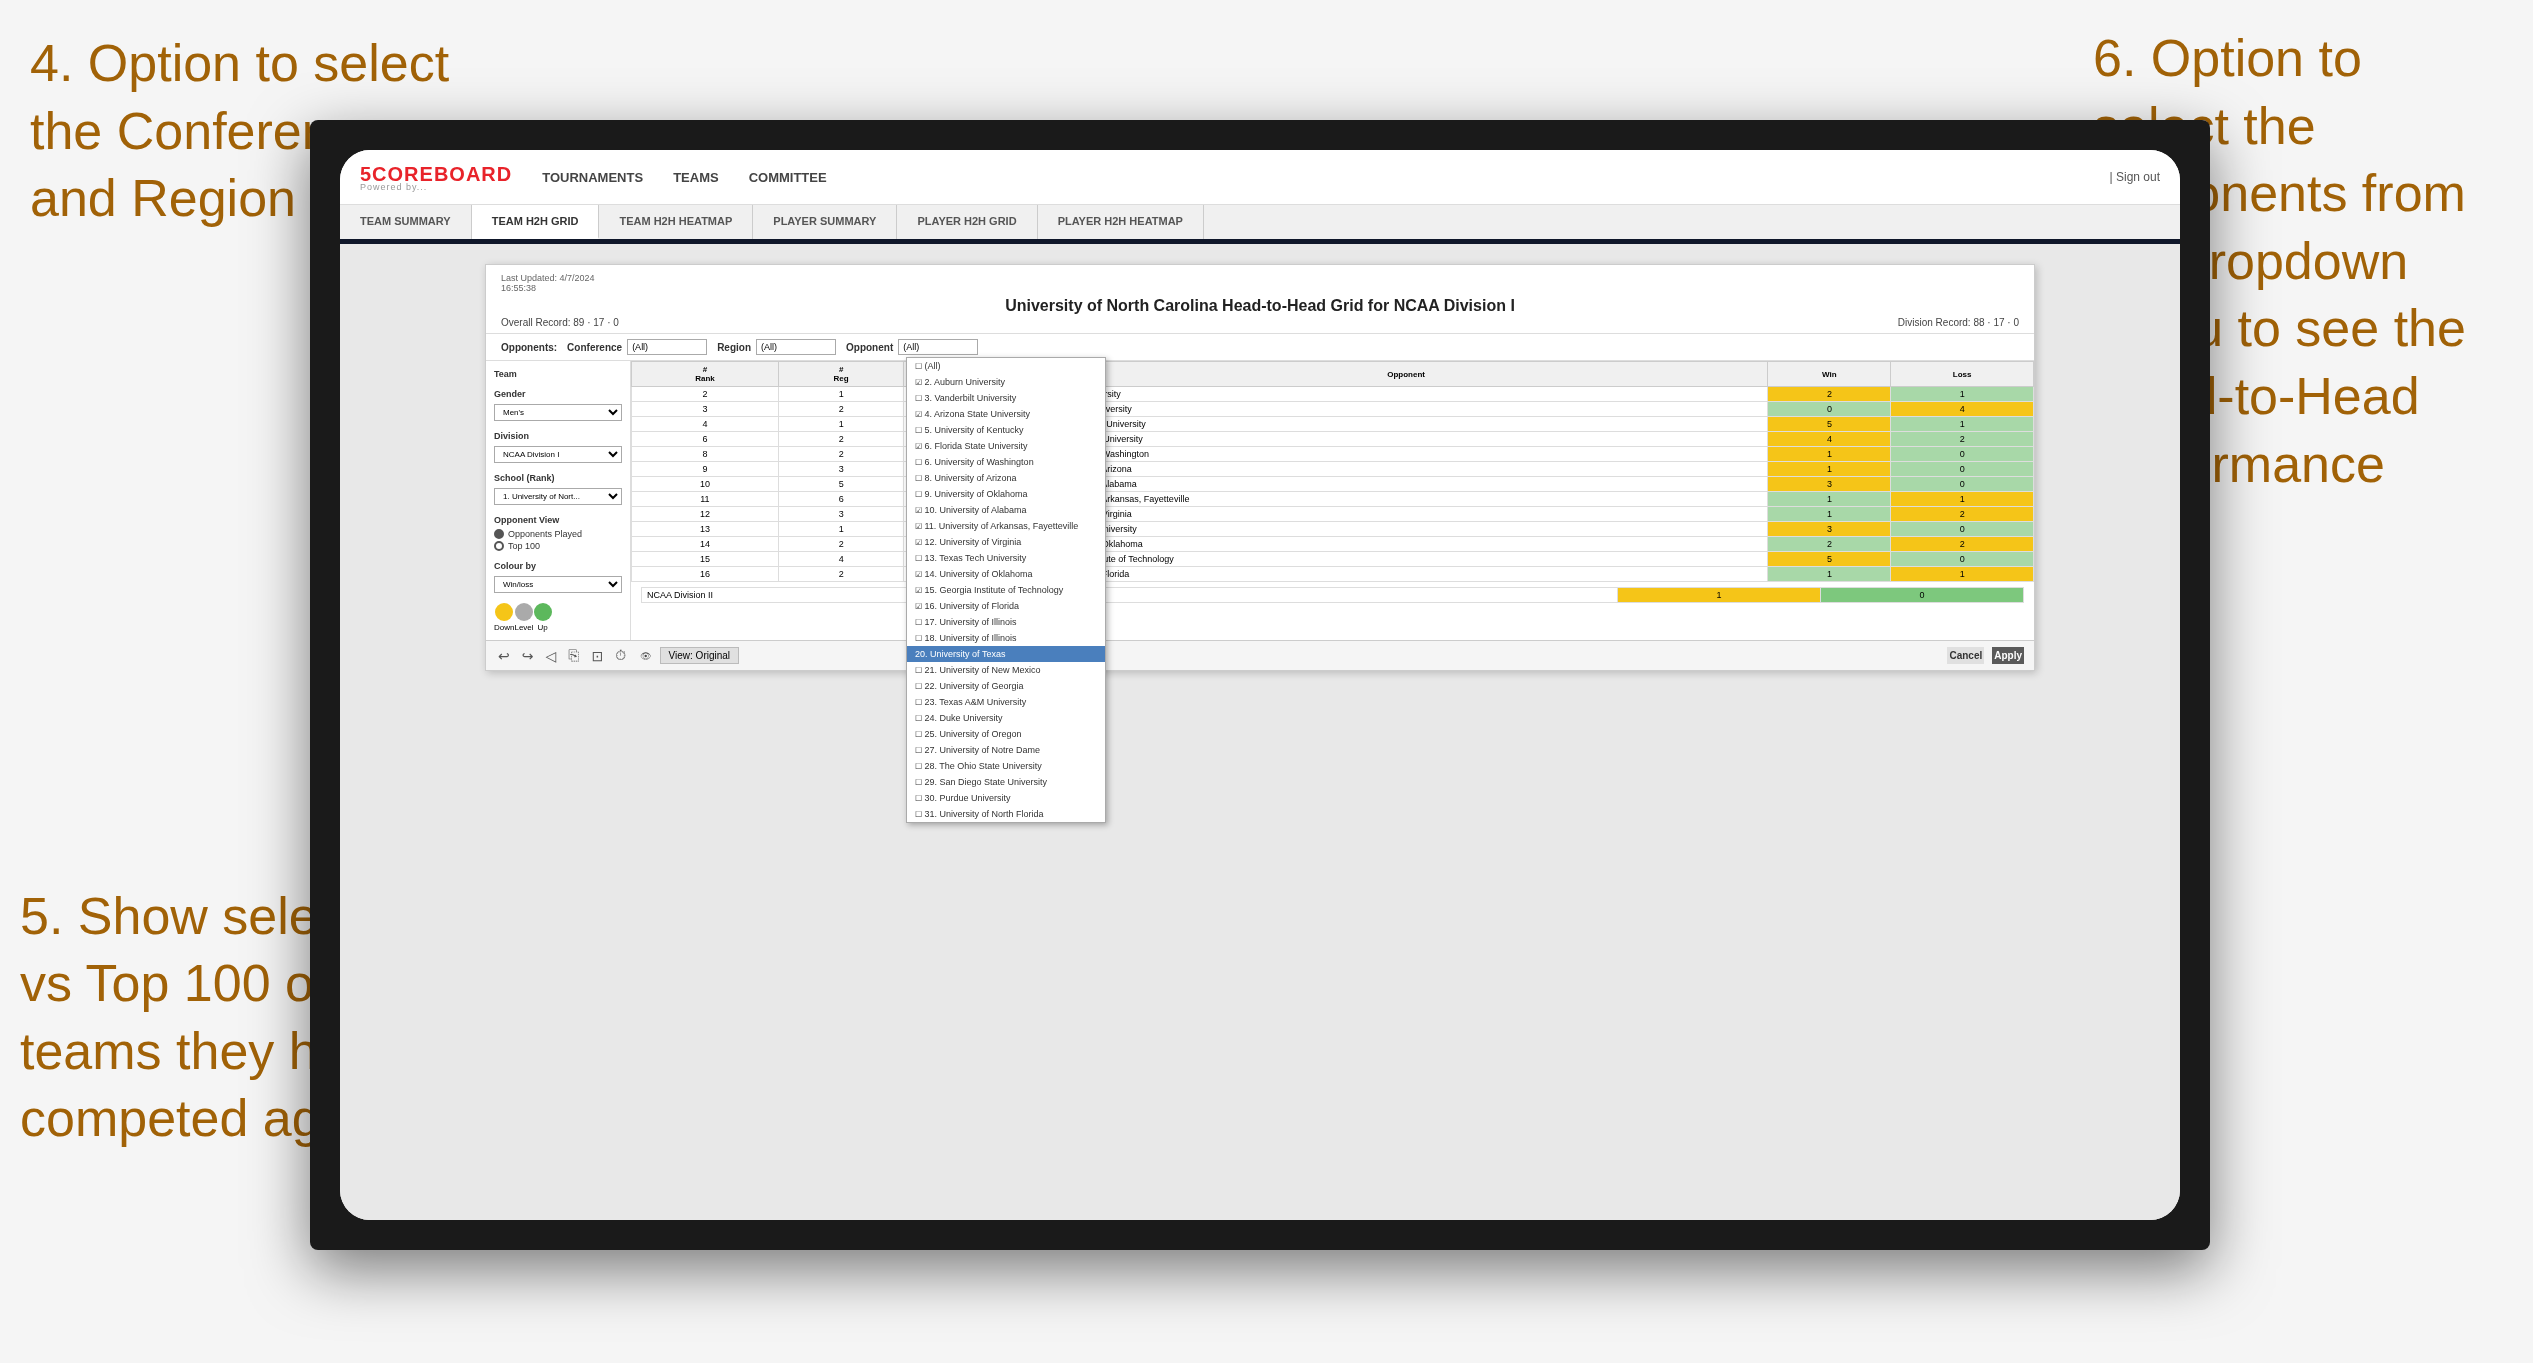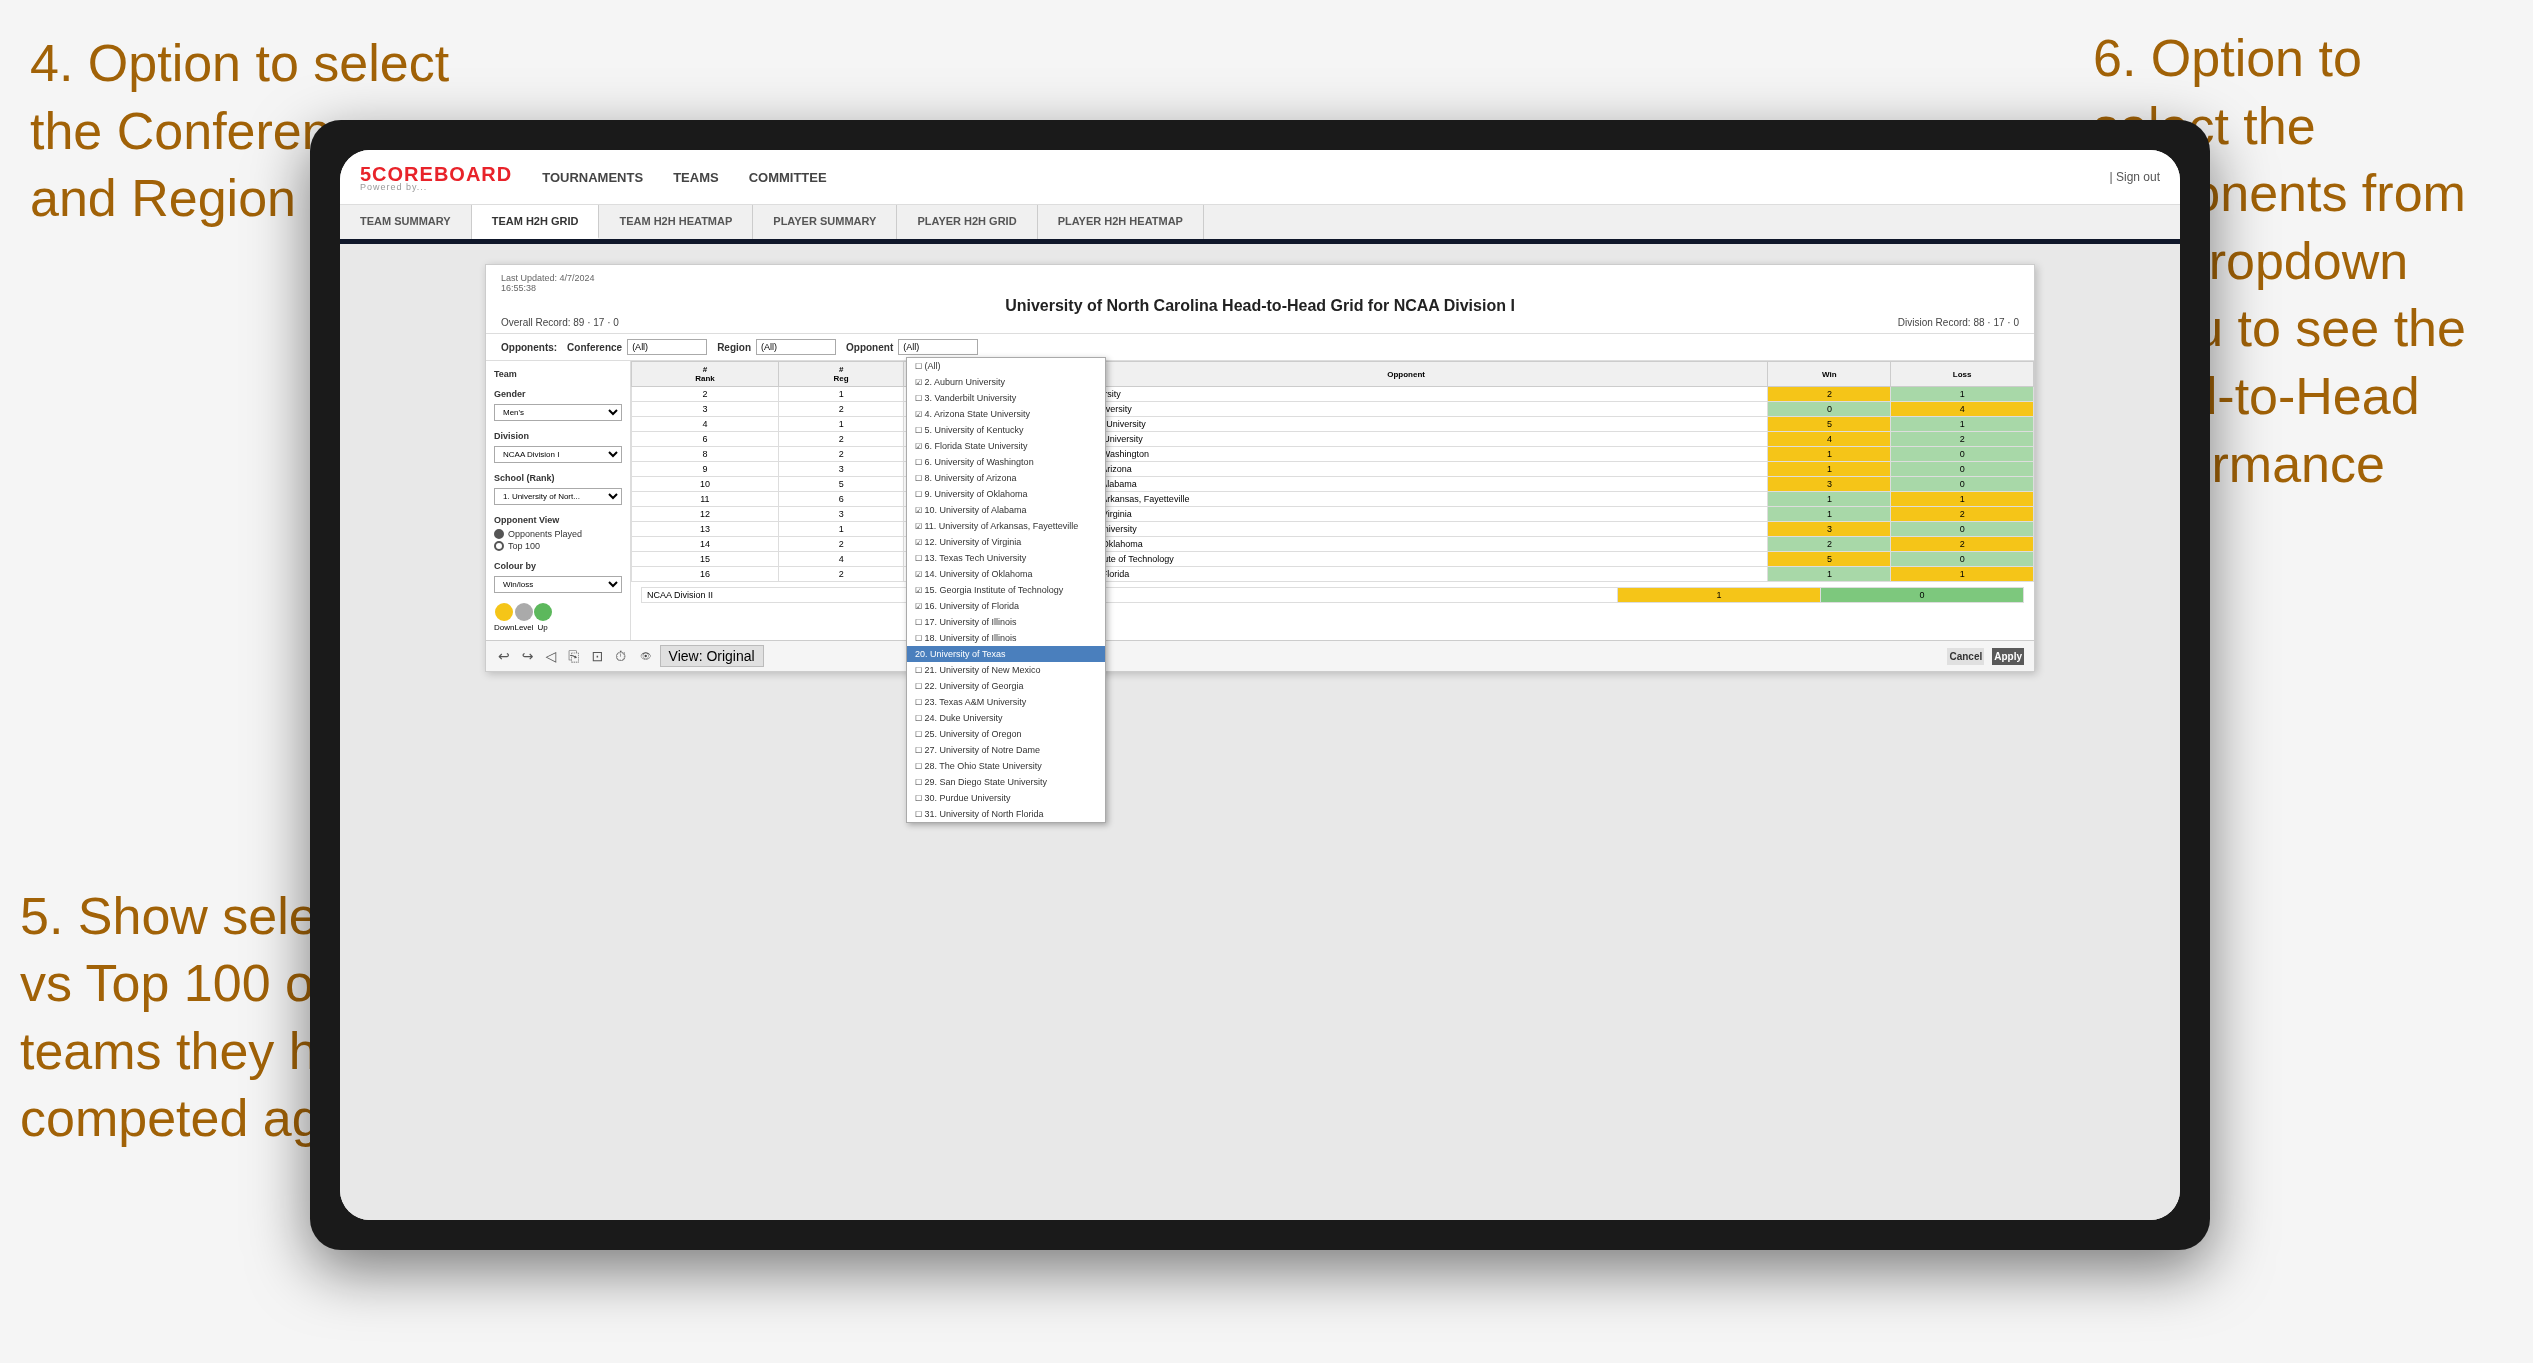--- a/index.html
+++ b/index.html
@@ -49,21 +49,21 @@
     }
 
     
     .tablet {
       position: absolute;
       top: 120px;
       left: 310px;
       width: 1900px;
       height: 1130px;
       background: #1a1a1a;
-      border-radius: 31px;
+      border-radius: 8px;
       box-shadow: 0 20px 60px rgba(0,0,0,0.5);
       display: flex;
       align-items: center;
       justify-content: flex-start;
       padding: 30px;
     }
 
     .tablet-screen {
       width: 100%;
       height: 100%;
@@ -403,21 +403,21 @@
       padding: 2px;
     }
 
     .toolbar-label {
       font-size: 9px;
       color: #444;
       margin-left: 4px;
     }
 
     .view-btn {
-      font-size: 14px;
+      font-size: 10px;
       background: #e0e0e0;
       border: 1px solid #bbb;
       padding: 2px 8px;
       cursor: pointer;
     }
 
     .action-btn {
       padding: 3px 2px;
       font-size: 10px;
       font-weight: 700;

